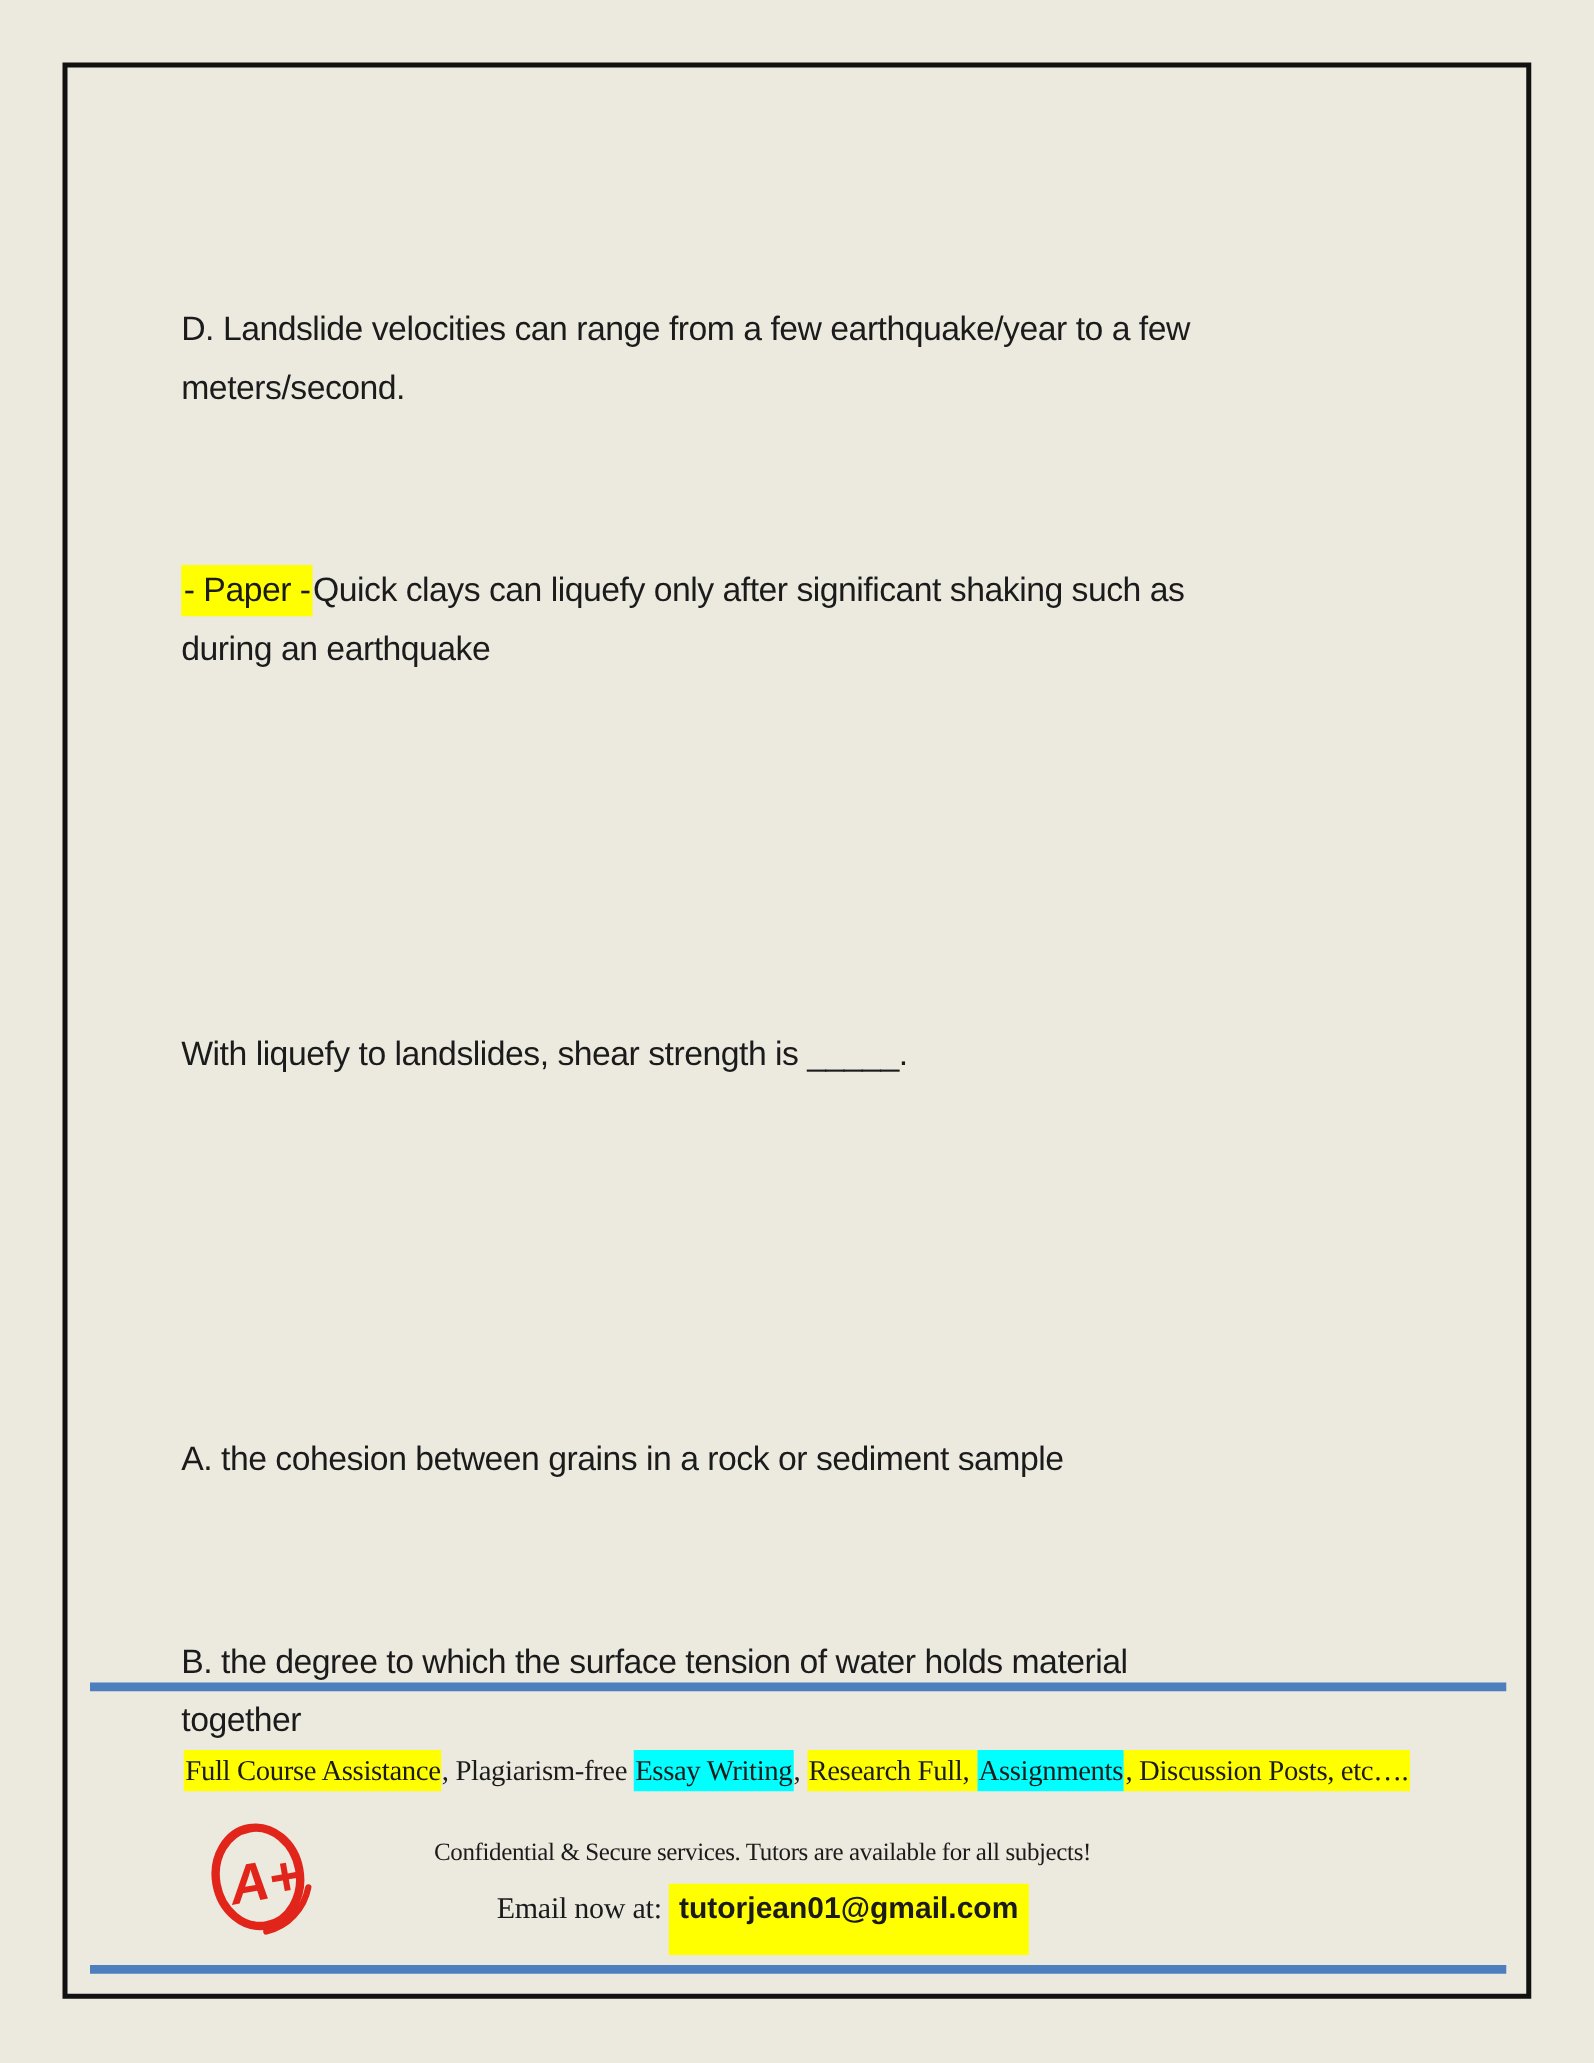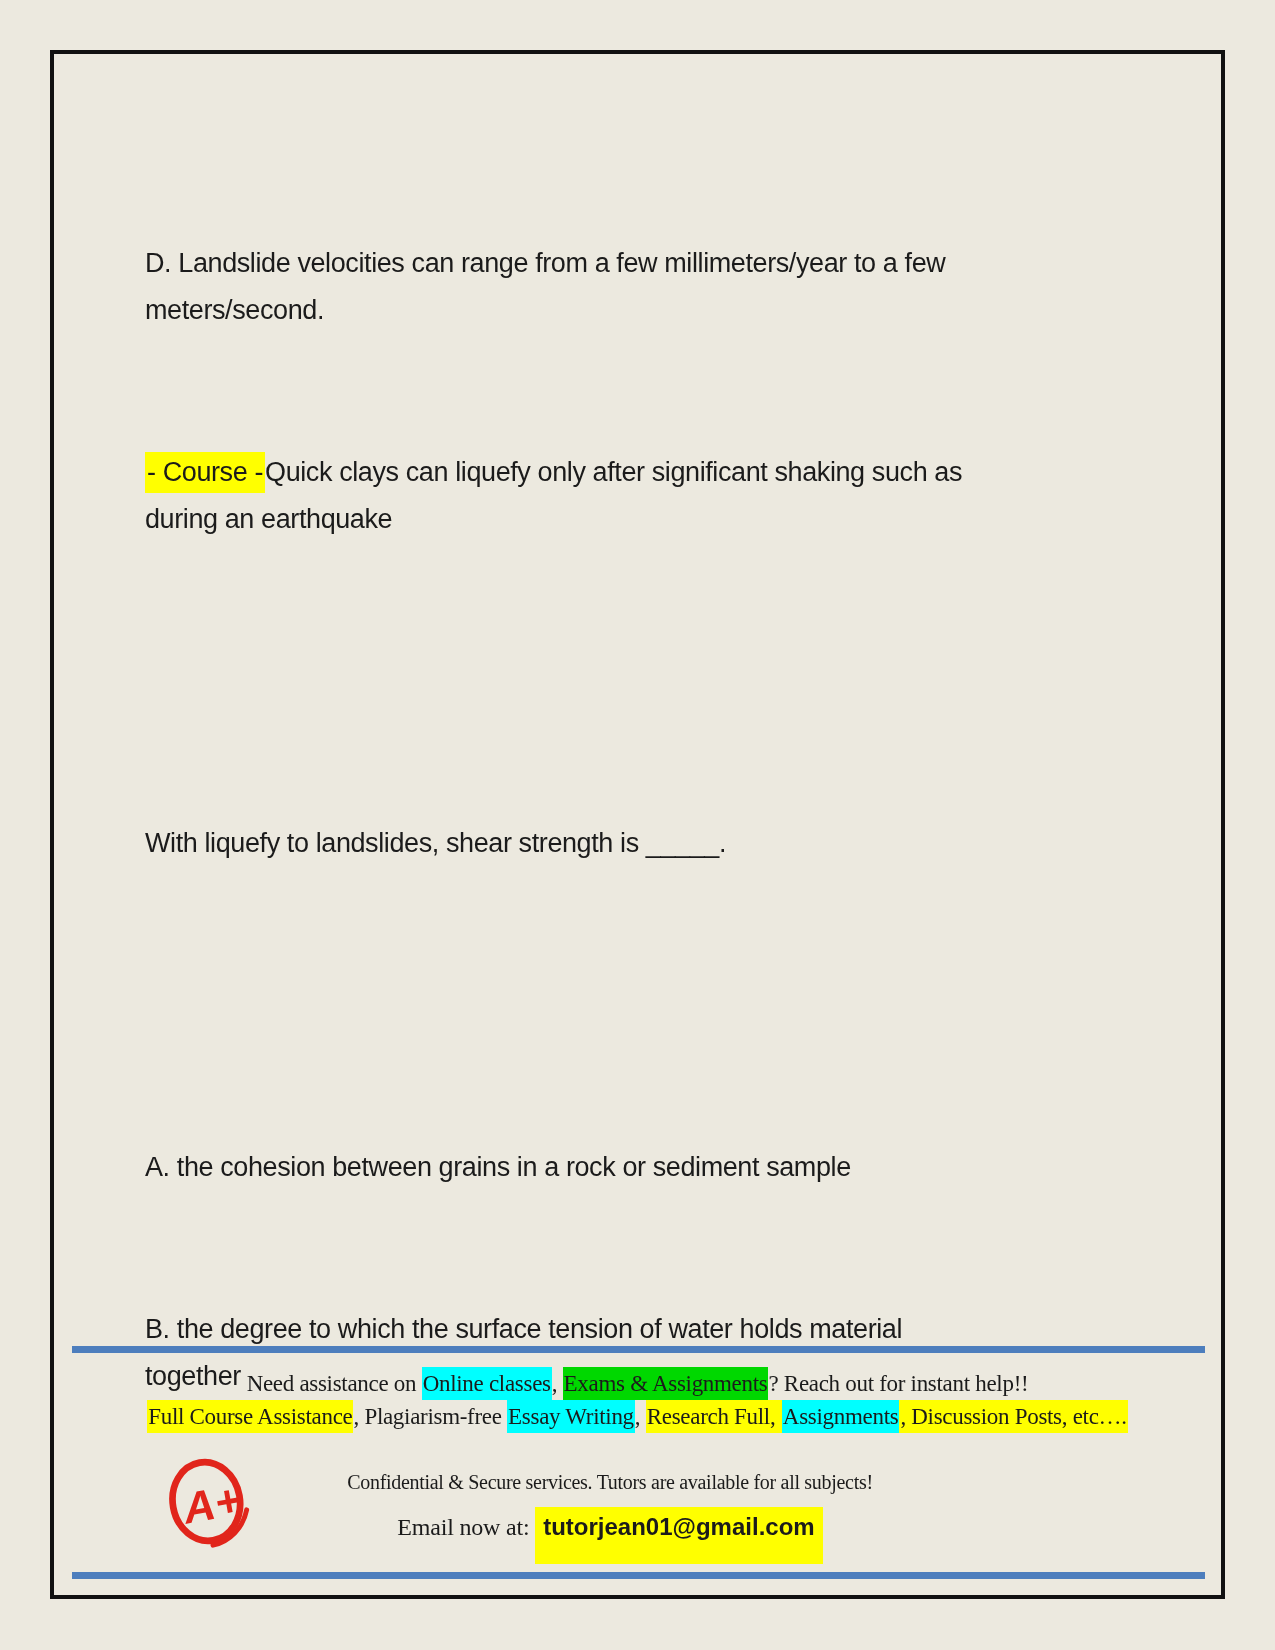--- a/index.html
+++ b/index.html
@@ -39,39 +39,38 @@
               letter-spacing:0;background:var(--highlight_yellow);padding:6px 8px 24px 8px;}
   .logo{position:absolute;left:166px;top:1456px;width:84px;height:96px;}
 </style>
 </head>
 <body>
 
 <div class="canvas">
   <div class="frame"></div>
 
   <div class="doc-body">
-    <p><span>D. Landslide velocities can range from a few millimeters/year to a few
+    <p><span>D. Landslide velocities can range from a few earthquake/year to a few
 meters/second.</span></p>
-    <p><span class="hl-answer">- Course -</span><span>Quick clays can liquefy only after significant shaking such as
+    <p><span class="hl-answer">- Paper -</span><span>Quick clays can liquefy only after significant shaking such as
 during an earthquake</span></p>
     <div class="spacer"></div>
     <p><span>With liquefy to landslides, shear strength is _____.</span></p>
     <div class="spacer"></div>
     <p><span>A. the cohesion between grains in a rock or sediment sample</span></p>
     <p><span>B. the degree to which the surface tension of water holds material
 together</span></p>
     
     
     
     
   </div>
 
   <div class="divider top"></div>
 
-  <div class="footer-line footer-line1"><span>Need assistance on </span><span class="seg-cyan">Online classes</span><span>, </span><span class="seg-green">Exams &amp; Assignments</span><span>? Reach out for instant help!!</span></div>
 
   <div class="footer-line footer-line2"><span class="seg-yellow">Full Course Assistance</span><span>, Plagiarism-free </span><span class="seg-cyan">Essay Writing</span><span>, </span><span class="seg-yellow">Research Full, </span><span class="seg-cyan">Assignments</span><span class="seg-yellow">, Discussion Posts, etc….</span></div>
 
   <div class="logo">
     <svg viewBox="0 0 100 114" width="84" height="96">
       <ellipse cx="48" cy="54" rx="40" ry="47" fill="none" stroke="var(--logo_red)" stroke-width="8" transform="rotate(-10 48 54)"></ellipse>
       <path d="M 56 106 A 52 54 0 0 0 96 64" fill="none" stroke="var(--logo_red)" stroke-width="6" stroke-linecap="round"></path>
       <text x="20" y="76" font-family="Liberation Sans, sans-serif" font-weight="bold" font-style="italic" font-size="52" fill="var(--logo_red)" transform="rotate(-10 48 54)">A+</text>
     </svg>
   </div>

